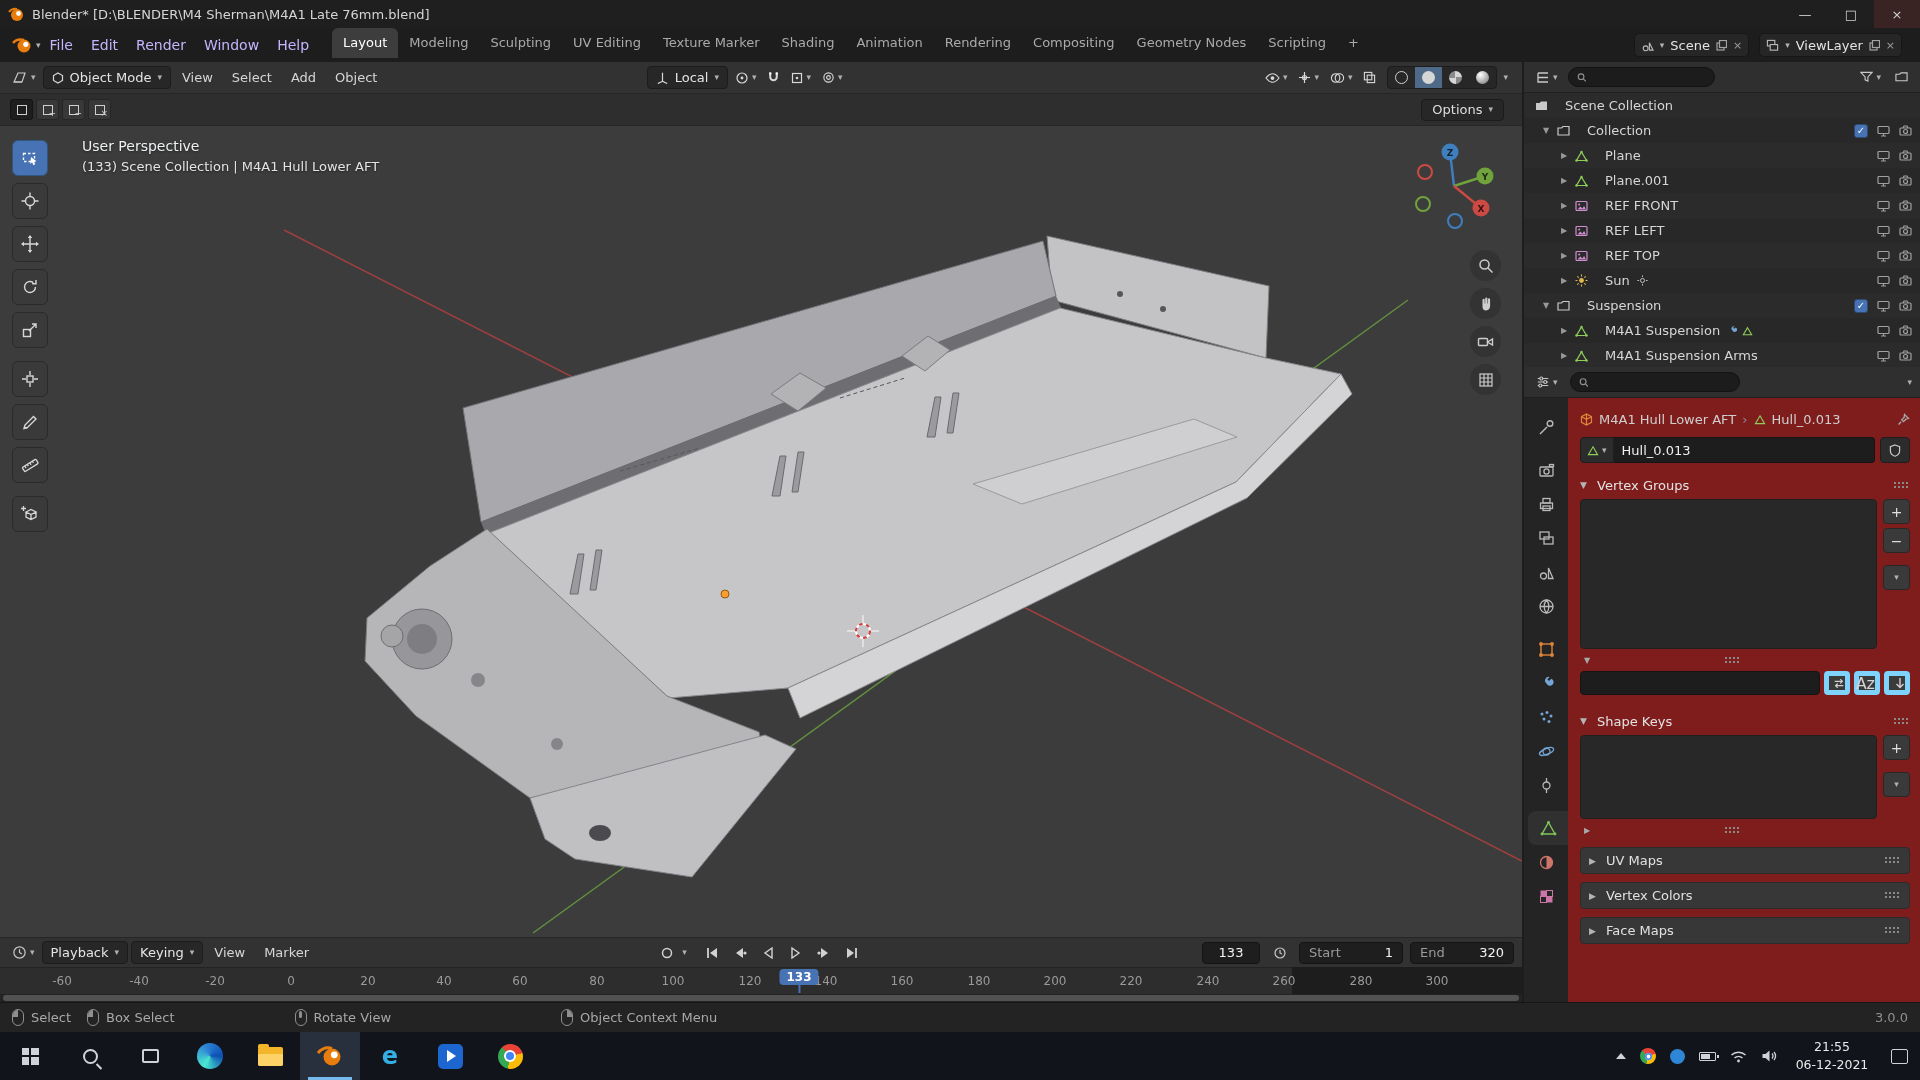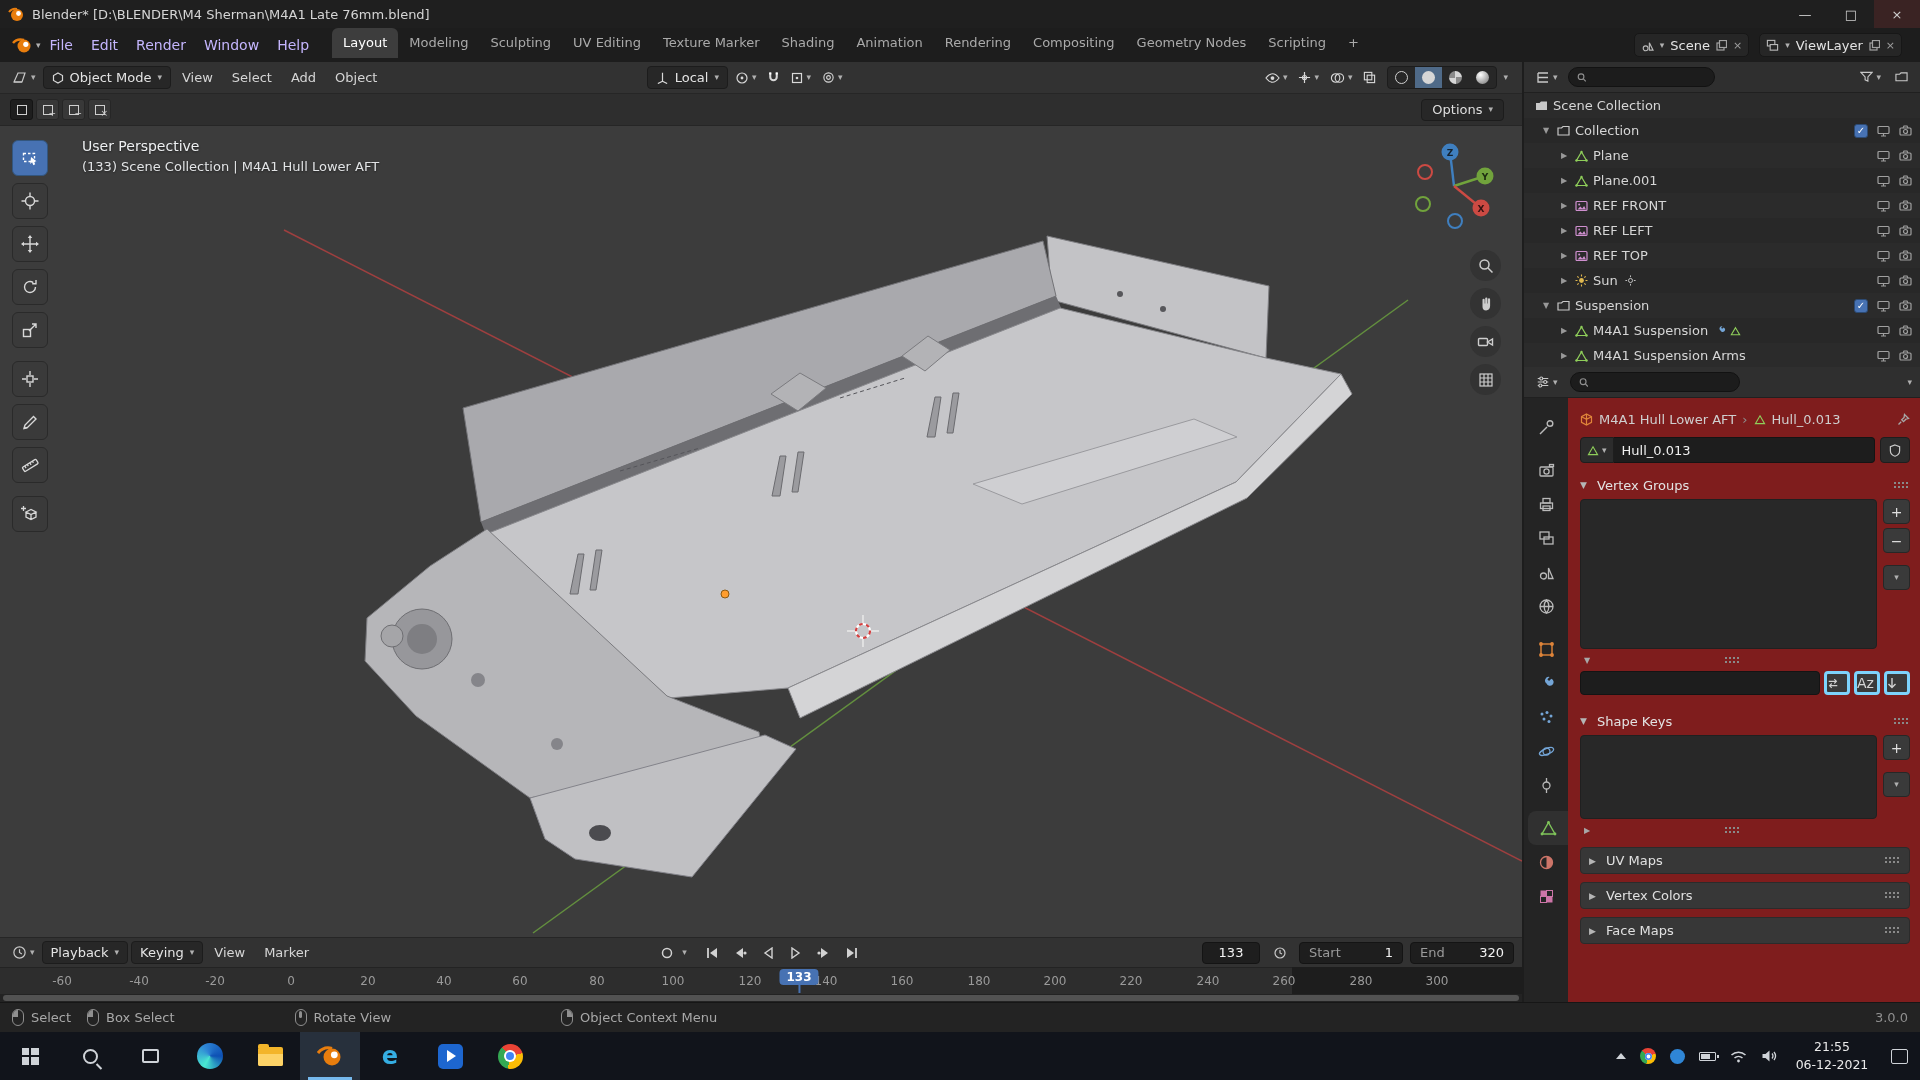--- a/index.html
+++ b/index.html
@@ -66,21 +66,21 @@
 .tlbar{position:absolute;top:1px;left:3px;width:1516px;height:6px;background:#525252;border-radius:3px;}
 
 .outliner{position:absolute;left:1524px;top:62px;width:396px;height:305px;background:#282828;overflow:hidden;}
 .ohead{height:31px;background:#2f2f2f;display:flex;align-items:center;padding:0 8px;gap:6px;border-bottom:1px solid #202020;}
 .searchf{display:flex;align-items:center;gap:5px;background:#1c1c1c;border:1px solid #121212;border-radius:10px;height:20px;padding:0 8px;flex:1;}
 .searchf input{background:transparent;border:0;outline:0;color:#ddd;font-size:12px;width:100%;}
 .orow{height:25px;display:flex;align-items:center;font-size:13px;color:#d6d6d6;padding-right:8px;}
 .orow:nth-child(odd){background:#2b2b2b;}
 .exp{width:16px;text-align:center;font-size:8px;color:#999;}
 .oicon{width:18px;display:flex;justify-content:center;}
-.olabel{margin-left:3px;white-space:nowrap;}
+.olabel{margin-left:15px;white-space:nowrap;}
 .oright{margin-left:auto;display:flex;gap:9px;align-items:center;}
 .otrail{margin-left:7px;display:flex;gap:4px;align-items:center;}
 .cb{width:14px;height:14px;background:#4772b3;border:1px solid #2c4a73;border-radius:3px;color:#fff;font-size:10px;line-height:12px;text-align:center;}
 
 .props{position:absolute;left:1524px;top:367px;width:396px;height:635px;background:#303030;overflow:hidden;}
 .phead{height:31px;background:#2f2f2f;display:flex;align-items:center;padding:0 8px;gap:8px;border-bottom:1px solid #202020;}
 .ptabs{position:absolute;left:0;top:31px;width:44px;bottom:0;background:#242424;display:flex;flex-direction:column;align-items:stretch;padding-top:12px;}
 .ptab{height:34px;display:flex;align-items:center;justify-content:center;}
 .ptab.active{background:#303030;border-radius:8px 0 0 8px;margin-left:4px;}
 .pgap{height:9px;}
@@ -98,21 +98,21 @@
 .listrow{display:flex;gap:6px;margin-top:2px;}
 .listbox{flex:1;background:#282828;border:1px solid #202020;border-radius:4px;}
 .sidecol{width:27px;display:flex;flex-direction:column;gap:4px;}
 .mb{width:27px;height:25px;background:#3a3a3a;border:1px solid #272727;border-radius:4px;color:#e0e0e0;font-size:14px;display:flex;align-items:center;justify-content:center;}
 .mb.sp{margin-top:8px;}
 .filtrow{display:flex;align-items:center;height:18px;margin-top:2px;}
 .filtrow .tri{font-size:8px;color:#a8a8a8;margin-left:4px;}
 .filtrow .grip{margin:0 auto;}
 .finrow{display:flex;gap:4px;margin-top:2px;align-items:center;}
 .fin{flex:1;height:24px;background:#1d1d1d;border:1px solid #141414;border-radius:4px;color:#ddd;font-size:12px;padding:0 7px;outline:0;}
-.fbtn{width:26px;height:24px;background:#3a3a3a;border:3px solid #7dd3fc;border-radius:4px;display:flex;align-items:center;justify-content:flex-start;color:#d5d5d5;font-size:14px;}
+.fbtn{width:26px;height:24px;background:#3a3a3a;border:5px solid #7dd3fc;border-radius:4px;display:flex;align-items:center;justify-content:flex-end;color:#d5d5d5;font-size:16px;}
 .cpanel{display:flex;align-items:center;gap:7px;height:27px;margin-top:8px;background:#373737;border:1px solid #2b2b2b;border-radius:4px;padding:0 8px;color:#e0e0e0;}
 .cpanel .tri{font-size:9px;color:#b5b5b5;width:10px;}
 
 .statusbar{position:absolute;top:1002px;left:0;width:1920px;height:30px;background:#232323;border-top:1px solid #161616;display:flex;align-items:center;font-size:13px;color:#a8a8a8;padding:0 12px;}
 .hint{display:flex;align-items:center;gap:7px;}
 .mouse{width:12px;height:17px;border:1.5px solid #8f8f8f;border-radius:6px;position:relative;display:inline-block;}
 .mouse i{position:absolute;background:#8f8f8f;}
 .lmb i{left:0;top:0;width:5px;height:7px;border-radius:5px 0 0 0;}
 .mmb i{left:3.5px;top:1px;width:3px;height:7px;border-radius:2px;}
 .rmb i{right:0;top:0;width:5px;height:7px;border-radius:0 5px 0 0;}

